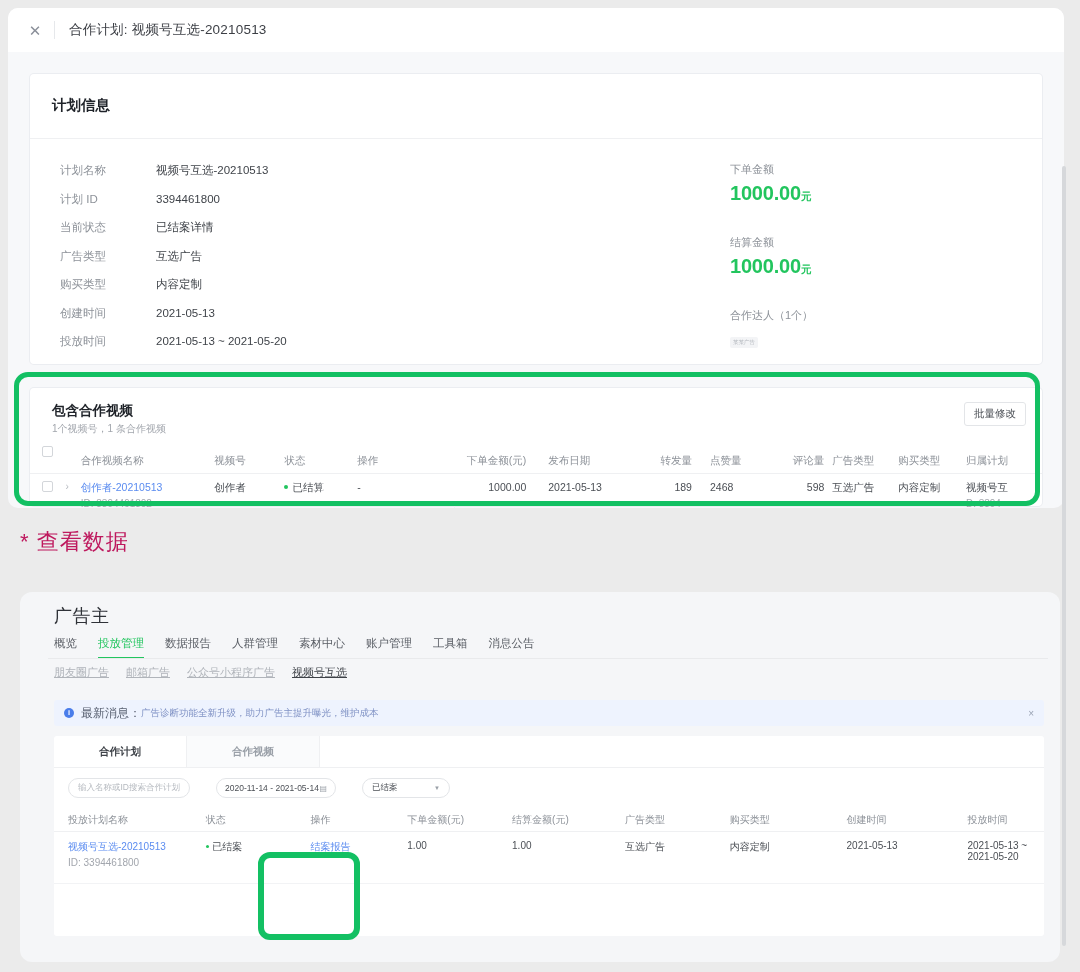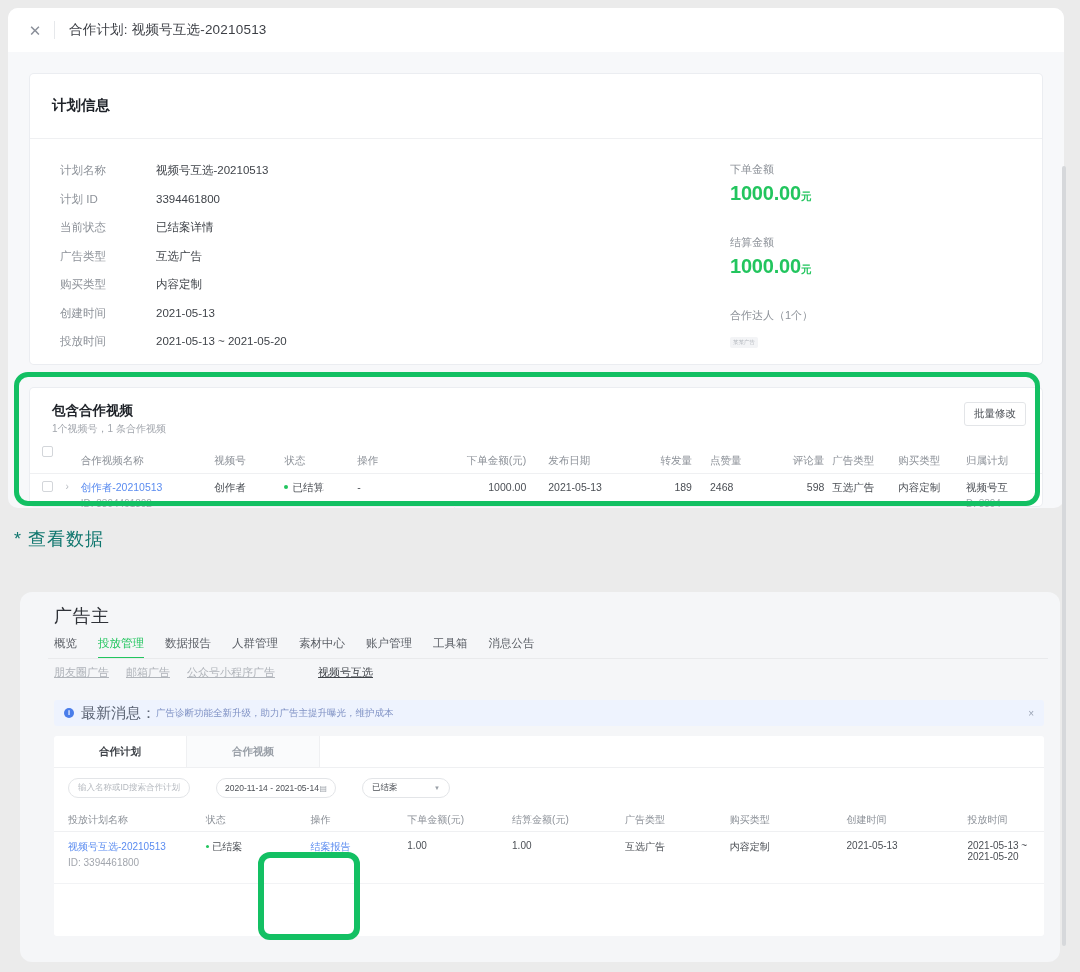--- a/index.html
+++ b/index.html
@@ -139,22 +139,22 @@
   
   .ring {
     position: absolute; border: 5px solid #13c063;
     border-radius: 14px; pointer-events: none;
   }
   .ring-top { left: 14px; top: 372px; width: 1026px; height: 134px; }
   .ring-op  { left: 258px; top: 852px; width: 102px; height: 88px; border-width: 6px; border-radius: 12px; }
 
   
   .caption {
-    position: absolute; left: 14px; top: 527px;
-    font-size: 18px; color: #0f766e; letter-spacing: 1px;
+    position: absolute; left: 20px; top: 527px;
+    font-size: 22px; color: #be185d; letter-spacing: 1px;
   }
 
   
   .bottom-panel {
     position: absolute; left: 20px; top: 592px;
     width: 1040px; height: 370px;
     background: #f5f6f8; border-radius: 12px; overflow: hidden;
   }
   .bp-title {
     position: absolute; left: 34px; top: 12px;
@@ -175,34 +175,34 @@
     height: 2px; background: #22c55e;
   }
   .bp-tabs-rule {
     position: absolute; left: 28px; top: 66px; width: 1000px; height: 1px;
     background: #e9eaec;
   }
   .bp-subtabs {
     position: absolute; left: 34px; top: 73px; display: flex; gap: 17px;
   }
   .bp-subtab { font-size: 11px; color: #b0b4ba; cursor: pointer; text-decoration: underline; }
-  .bp-subtab.active { color: #3f4349; margin-left: 26px; }
+  .bp-subtab.active { color: #3f4349; }
 
   .notice {
     position: absolute; left: 34px; top: 108px;
     width: 990px; height: 26px;
     background: #eef3fe; border-radius: 3px;
     display: flex; align-items: center; padding: 0 10px;
   }
   .notice-icon {
     width: 10px; height: 10px; border-radius: 50%; background: #4a7dea;
     color: #fff; font-size: 7.5px; line-height: 10px; text-align: center;
     margin-right: 7px; flex: 0 0 auto; font-weight: bold;
   }
-  .notice-lead { font-size: 15px; color: #5a6272; }
+  .notice-lead { font-size: 12px; color: #5a6272; }
   .notice-text { font-size: 9.5px; color: #7f91c4; }
   .notice-close {
     margin-left: auto; font-size: 10px; color: #9aa3b4; cursor: pointer;
   }
 
   .inner-card {
     position: absolute; left: 34px; top: 144px;
     width: 990px; height: 200px;
     background: #ffffff; border-radius: 3px;
   }

